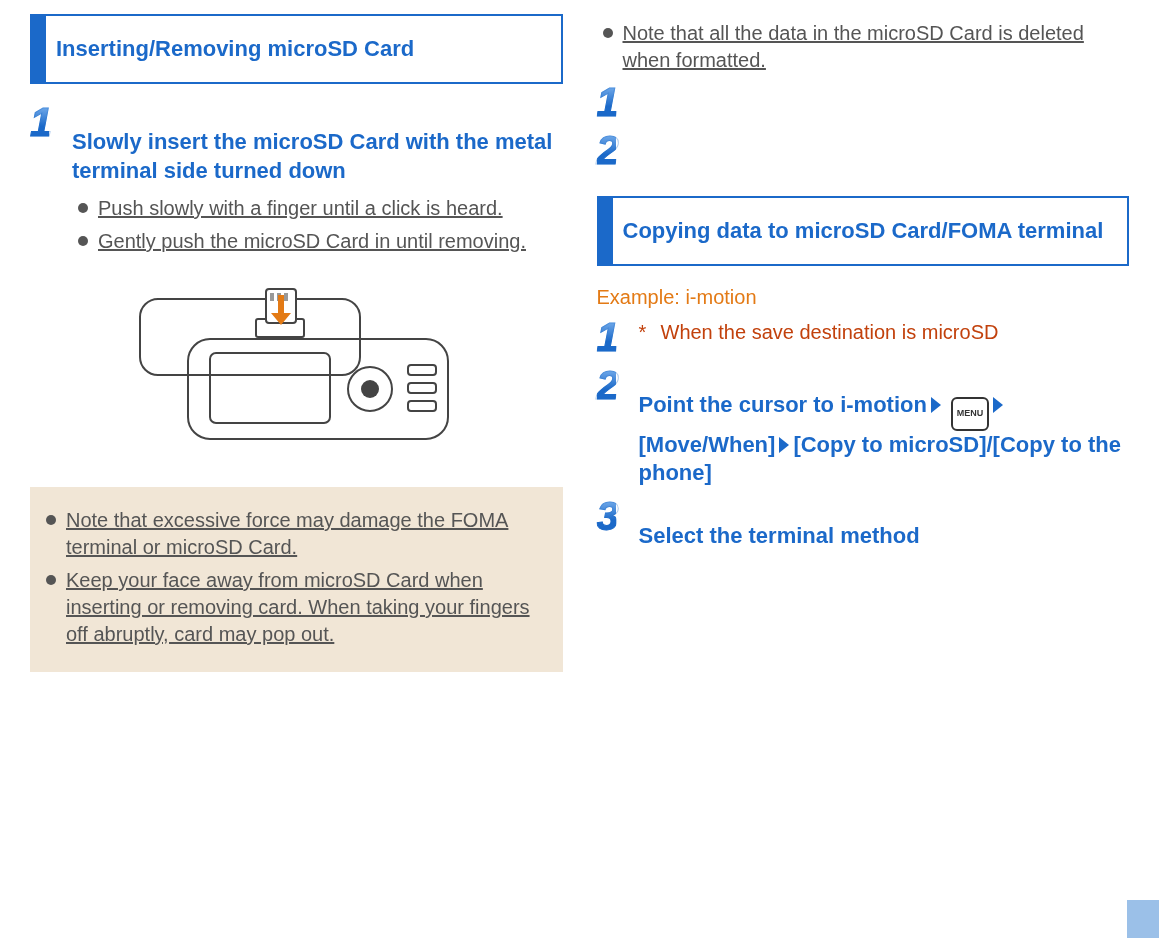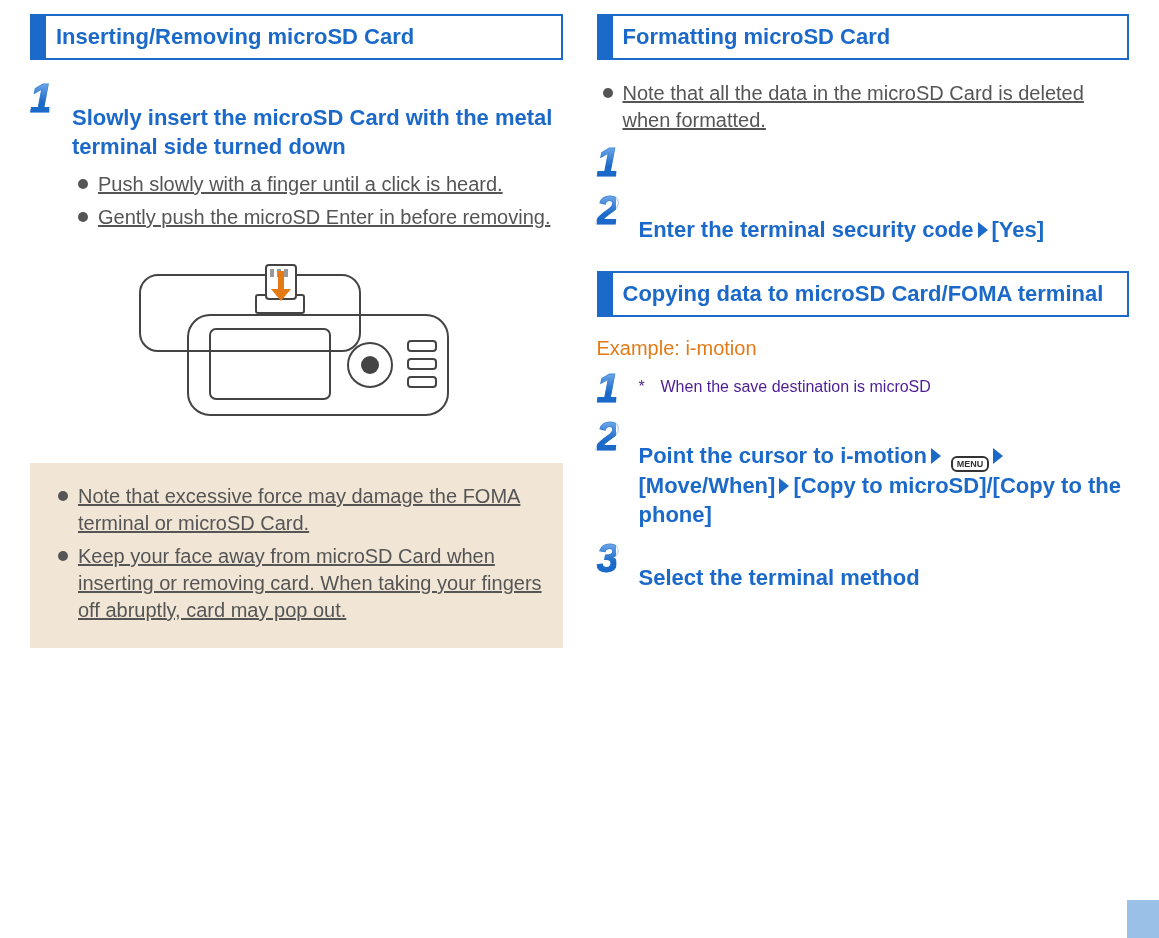--- a/index.html
+++ b/index.html
@@ -11,21 +11,21 @@
     color: #555;
     background: #fff;
     width: 1159px;
   }
   .cols { display: flex; gap: 34px; }
   .col { flex: 1; min-width: 0; }
 
   .section-header {
     border: 2px solid #1b69c9;
     border-left: 16px solid #1b69c9;
-    padding: 8px 10px;
+    padding: 20px 10px;
     font-size: 22px;
     font-weight: bold;
     color: #1b69c9;
     margin-bottom: 20px;
     margin-top: 4px;
   }
 
   .step { display: flex; align-items: flex-start; margin: 10px 0; }
   .step-num {
     flex: 0 0 42px;
@@ -69,75 +69,75 @@
     margin: 0 4px;
     vertical-align: -1px;
   }
   .arrow-right-thin {
     display:inline-block; font-weight:bold; color:#555;
   }
 
   .key-icon {
     display: inline-flex; align-items: center; justify-content:center;
     border: 2px solid #333; border-radius: 6px;
-    min-width: 30px; height: 16px; padding: 0 4px;
+    min-width: 30px; height: 34px; padding: 0 4px;
     font-size: 14px; font-weight: bold; color:#333;
     vertical-align: -4px; background:#fff;
   }
   .key-icon.menu { font-size:9px; letter-spacing:0; padding:0 3px; min-width:38px; }
   .key-icon svg { display:block; }
 
   .illustration {
     margin: 14px 0 18px 40px;
     width: 440px; height: 190px;
     background: #fff;
     position: relative;
   }
   .illustration svg { width:100%; height:100%; }
 
   .note-box {
     background: #f1e6d6;
-    padding: 10px 10px 14px 22px;
+    padding: 10px 10px 14px 10px;
     margin-top: 6px;
   }
   .note-box ul.bullets > li::before { background:#555; }
 
   .example-label {
     color: #e37a15;
     font-weight: normal;
     font-size: 20px;
     margin: 16px 0 8px 0;
   }
 
   .page-tab {
     position: fixed;
     right: 0; bottom: 0;
     width: 32px; height: 38px;
     background: #9bc0e8;
   }
 
-  .footnote { font-size:16px; color:#4c1d95; margin-top:8px; }
+  .footnote { font-size:20px; color:#c2410c; margin-top:2px; }
   .footnote .ast { display:inline-block; width:22px; }
 </style>
 </head>
 <body>
 
 <div class="cols">
 
   <div class="col">
 
     <div class="section-header">Inserting/Removing microSD Card</div>
 
     <div class="step">
       <div class="step-num"><span>1</span></div>
       <div class="step-body">
         <div class="step-title">Slowly insert the microSD Card with the metal terminal side turned down</div>
         <ul class="bullets">
           <li>Push slowly with a finger until a click is heard.</li>
-          <li>Gently push the microSD Enter in before removing.</li>
+          <li>Gently push the microSD Card in until removing.</li>
         </ul>
       </div>
     </div>
 
     <div class="illustration">
       <svg viewBox="0 0 440 190">
 
         <g fill="none" stroke="#444" stroke-width="2">
 
           <rect x="70" y="20" width="220" height="76" rx="18"></rect>
@@ -172,35 +172,31 @@
       <ul class="bullets">
         <li>Note that excessive force may damage the FOMA terminal or microSD Card.</li>
         <li>Keep your face away from microSD Card when inserting or removing card. When taking your fingers off abruptly, card may pop out.</li>
       </ul>
     </div>
 
   </div>
 
   <div class="col">
 
-    <div class="section-header">Formatting microSD Card</div>
 
     <ul class="bullets">
       <li>Note that all the data in the microSD Card is deleted when formatted.</li>
     </ul>
 
     <div class="step">
       <div class="step-num"><span>1</span></div>
     </div>
 
     <div class="step">
       <div class="step-num"><span>2</span></div>
-      <div class="step-body step-title">
-        <span>Enter the terminal security code</span><span class="arrow"></span><span>[Yes]</span>
-      </div>
     </div>
 
     <div class="section-header" style="margin-top:26px">Copying data to microSD Card/FOMA terminal</div>
 
     <div class="example-label">Example: i-motion</div>
 
     <div class="step">
       <div class="step-num"><span>1</span></div>
       <div class="step-body">
         <div class="footnote">

